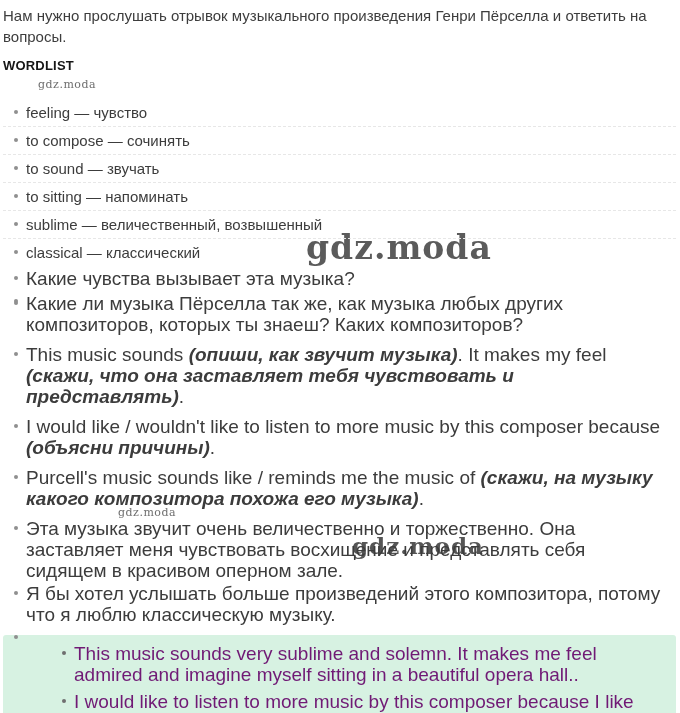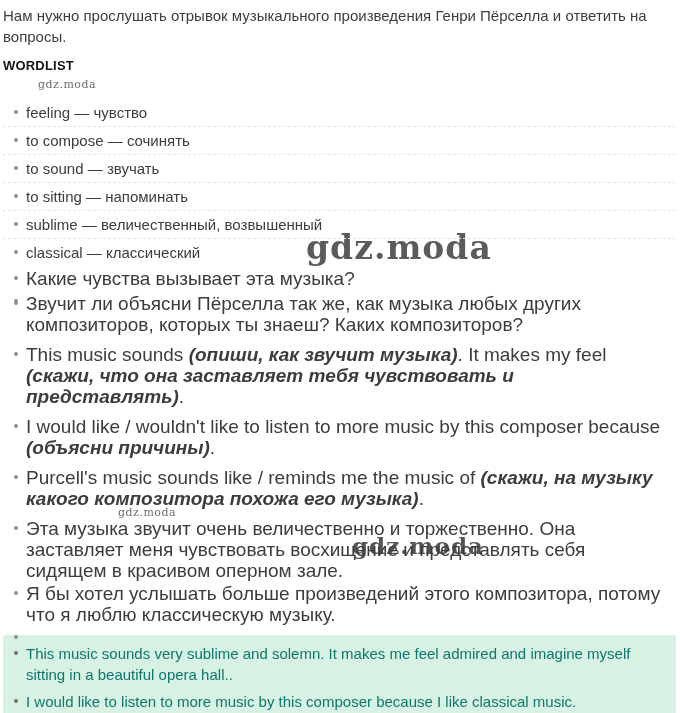--- a/index.html
+++ b/index.html
@@ -43,21 +43,21 @@
   .q-item .dot { top:9px; }
   .q-item.spaced { margin:7px 0; }
   .hint { font-weight:700; }
 
   .answers {
     background:#d7f2e2; border-radius:3px;
     margin-top:7px; padding:5px 0;
   }
   .a-item {
     position:relative; padding:3px 10px 3px 23px;
-    font-size:15px; line-height:21px; color:#0f766e;
+    font-size:19px; line-height:21px; color:#701a75;margin-left:48px;
   }
   .a-item .dot { top:11px; background:#6f6f6f; }
 
   .watermark {
     position:absolute; pointer-events:none;
     font-family:"DejaVu Serif", serif; white-space:nowrap;
   }
   .wm-small { font-size:11px; color:#6e6e6e; letter-spacing:.5px; }
   .wm-1 { left:38px;  top:78px; }
   .wm-3 { left:118px; top:506px; }
@@ -91,21 +91,21 @@
     <li class="wl-item"><span class="dot"></span><span class="txt">to compose — сочинять</span></li>
     <li class="wl-item"><span class="dot"></span><span class="txt">to sound — звучать</span></li>
     <li class="wl-item"><span class="dot"></span><span class="txt">to sitting — напоминать</span></li>
     <li class="wl-item"><span class="dot"></span><span class="txt">sublime — величественный, возвышенный</span></li>
     <li class="wl-item"><span class="dot"></span><span class="txt">classical — классический</span></li>
   </ul>
 
   <ul class="questions">
     <li class="q-item"><span class="dot"></span><span class="txt">Какие чувства вызывает эта музыка?</span></li>
     <li class="q-item"><span class="dot"></span></li>
-    <li class="q-item"><span class="dot"></span><span class="txt">Звучит ли объясни Пёрселла так же, как музыка любых других композиторов, которых ты знаеш? Каких композиторов?</span></li>
+    <li class="q-item"><span class="dot"></span><span class="txt">Какие ли музыка Пёрселла так же, как музыка любых других композиторов, которых ты знаеш? Каких композиторов?</span></li>
 
     <li class="q-item spaced"><span class="dot"></span><span class="txt"><span>This music sounds </span><em class="hint">(опиши, как звучит музыка)</em><span>. It makes my feel </span><em class="hint">(скажи, что она заставляет тебя чувствовать и представлять)</em><span>.</span></span></li>
 
     <li class="q-item spaced"><span class="dot"></span><span class="txt"><span>I would like / wouldn't like to listen to more music by this composer because </span><em class="hint">(объясни причины)</em><span>.</span></span></li>
 
     <li class="q-item spaced"><span class="dot"></span><span class="txt"><span>Purcell's music sounds like / reminds me the music of </span><em class="hint">(скажи, на музыку какого композитора похожа его музыка)</em><span>.</span></span></li>
 
     <li class="q-item"><span class="dot"></span><span class="txt">Эта музыка звучит очень величественно и торжественно. Она заставляет меня чувствовать восхищение и представлять себя сидящем в красивом оперном зале.</span></li>
     <li class="q-item"><span class="dot"></span><span class="txt">Я бы хотел услышать больше произведений этого композитора, потому что я люблю классическую музыку.</span></li>
     <li class="q-item"><span class="dot"></span></li>

